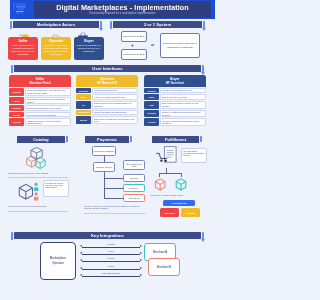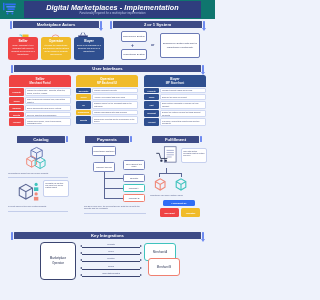--- a/index.html
+++ b/index.html
@@ -5,21 +5,21 @@
   html,body{margin:0;padding:0;}
   body{
     width:215px;height:300px;overflow:hidden;
     background:#eef2fb;
     font-family:"Liberation Sans", sans-serif;
     color:#2b3455;
   }
   .page{position:relative;width:215px;height:300px;}
 
   
-  .hdr{position:absolute;left:0;top:0;width:215px;height:19px;background:#0f766e;font-style:italic;}
+  .hdr{position:absolute;left:10px;top:0;width:215px;height:19px;background:#1d4ed8;}
   .hdr-bar{position:absolute;left:24px;top:1px;width:177px;height:17px;background:#2f3e7e;}
   .hdr-title{position:absolute;left:24px;top:3px;width:177px;text-align:center;
     font-size:7.2px;font-weight:bold;color:#ffffff;letter-spacing:.1px;}
   .hdr-sub{position:absolute;left:24px;top:11.5px;width:177px;text-align:center;
     font-size:2.7px;color:#b9c4e8;}
   .logo{position:absolute;left:3px;top:2px;width:18px;height:15px;}
 
   
   .banner{position:absolute;background:#3d4b86;height:7px;border-radius:.5px;}
   .banner span{display:block;text-align:center;font-size:4.2px;font-weight:bold;

